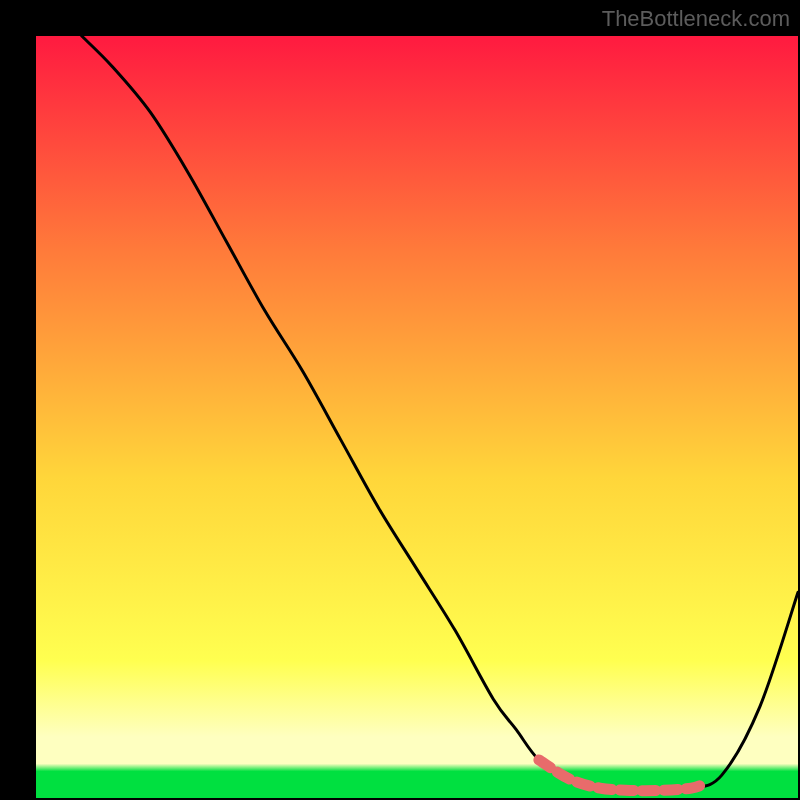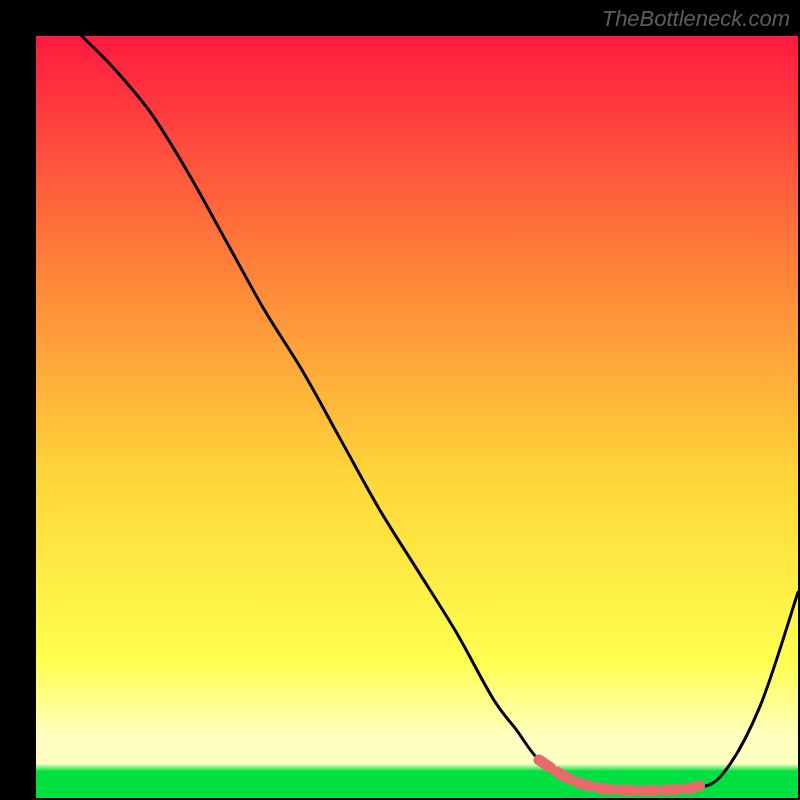--- a/index.html
+++ b/index.html
@@ -7,21 +7,20 @@
     padding: 0;
     width: 800px;
     height: 800px;
     background: #000000;
     overflow: hidden;
   }
   .container {
     position: relative;
     width: 800px;
     height: 800px;
-    font-style: italic;
   }
   .watermark {
     position: absolute;
     top: 6px;
     right: 10px;
     color: #5c5c5c;
     font-family: Arial, Helvetica, sans-serif;
     font-size: 22px;
     font-weight: 500;
     letter-spacing: 0px;

